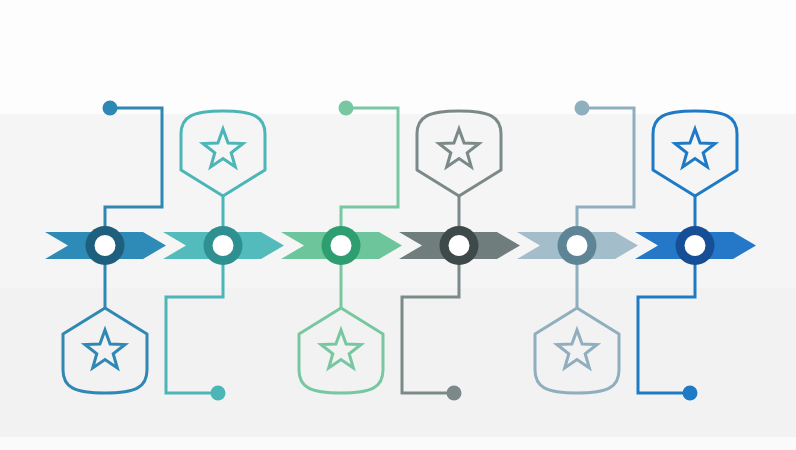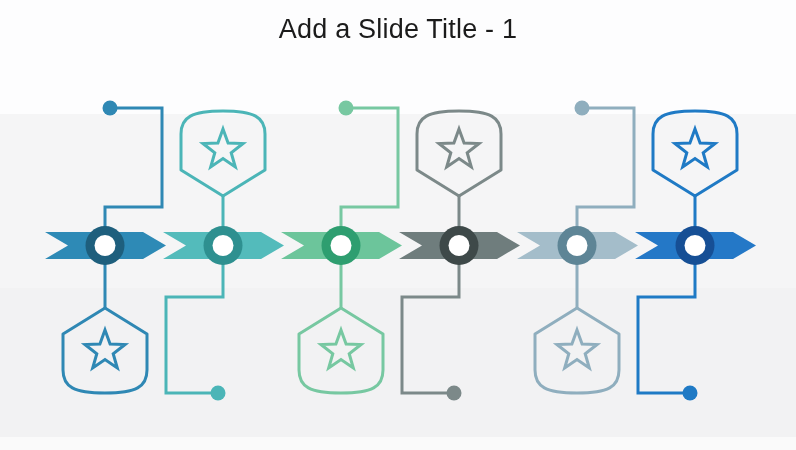--- a/index.html
+++ b/index.html
@@ -25,21 +25,20 @@
   }
   .diagram{
     position:absolute;
     top:0;left:0;
   }
 </style>
 </head>
 <body>
 
 <div class="slide">
-  <div class="slide-title">Add a Slide Title - 1</div>
   <svg class="diagram" width="796" height="450" viewBox="0 0 796 450" xmlns="http://www.w3.org/2000/svg">
       <g>
         <polyline points="110,108 162,108 162,207 105,207 105,308" fill="none" stroke="#2F88B4" stroke-width="3"></polyline>
         <circle cx="110" cy="108" r="7.5" fill="#2F88B4"></circle>
         <path d="M 105 308 L 147 334 L 147 370 C 147 387 136 393 105 393 C 74 393 63 387 63 370 L 63 334 Z" fill="none" stroke="#2F88B4" stroke-width="3" stroke-linejoin="round"></path>
         <polygon points="105.0,330.0 110.1,344.0 125.0,344.5 113.2,353.7 117.3,368.0 105.0,359.6 92.7,368.0 96.8,353.7 85.0,344.5 99.9,344.0" fill="none" stroke="#2F88B4" stroke-width="3" stroke-linejoin="miter"></polygon>
         <path d="M 45 232 L 143 232 L 166 245.5 L 143 259 L 45 259 L 68 245.5 Z" fill="#2E8AB6"></path>
         <circle cx="105" cy="245.5" r="19.5" fill="#1E5F7D"></circle>
         <circle cx="105" cy="245.5" r="10.5" fill="#ffffff"></circle>
       </g>

